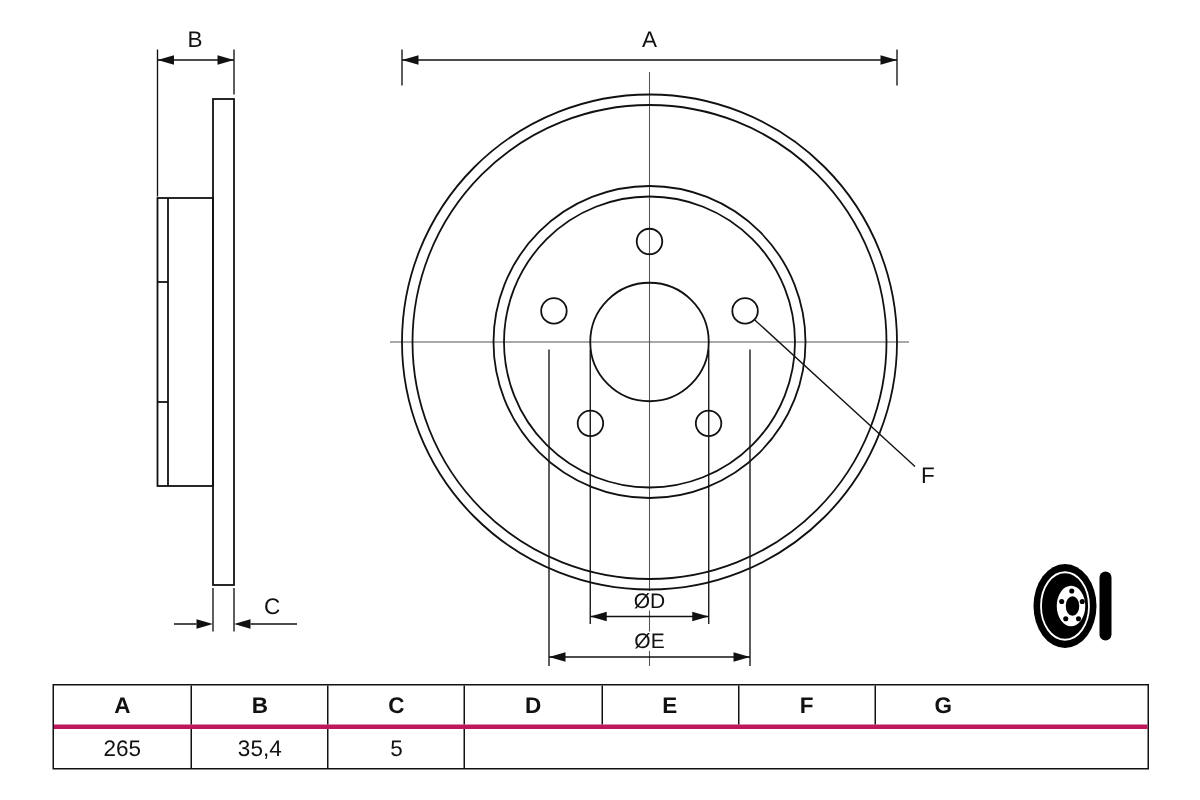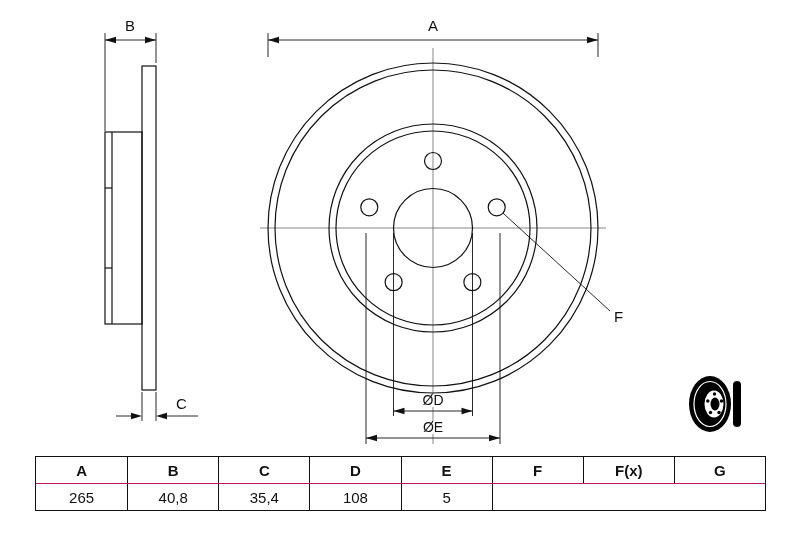--- a/index.html
+++ b/index.html
@@ -30,21 +30,21 @@
     width: 731px;
     border: 1.5px solid #111;
     box-sizing: border-box;
     background: #fff;
   }
   .spec-row {
     display: grid;
     grid-template-columns: repeat(8, 1fr);
     height: 26px;
   }
-  .spec-row + .spec-row { border-top: 1px solid #be185d; }
+  .spec-row + .spec-row { border-top: 3px solid #be185d; }
   .spec-cell {
     display: flex;
     align-items: center;
     justify-content: center;
     font-size: 15px;
     color: #111;
     border-left: 1px solid #111;
   }
   .spec-cell:first-child { border-left: none; }
   .spec-row.header .spec-cell { font-weight: bold; }
@@ -150,26 +150,23 @@
   </svg>
 
   <div class="spec-table">
     <div class="spec-row header">
       <div class="spec-cell">A</div>
       <div class="spec-cell">B</div>
       <div class="spec-cell">C</div>
       <div class="spec-cell">D</div>
       <div class="spec-cell">E</div>
       <div class="spec-cell">F</div>
-      <div class="spec-cell">F(x)</div>
       <div class="spec-cell">G</div>
     </div>
     <div class="spec-row">
       <div class="spec-cell">265</div>
-      <div class="spec-cell">40,8</div>
       <div class="spec-cell">35,4</div>
-      <div class="spec-cell">108</div>
       <div class="spec-cell">5</div>
       <div class="spec-cell"></div>
     </div>
   </div>
 
 </div>
 
 </body></html>

